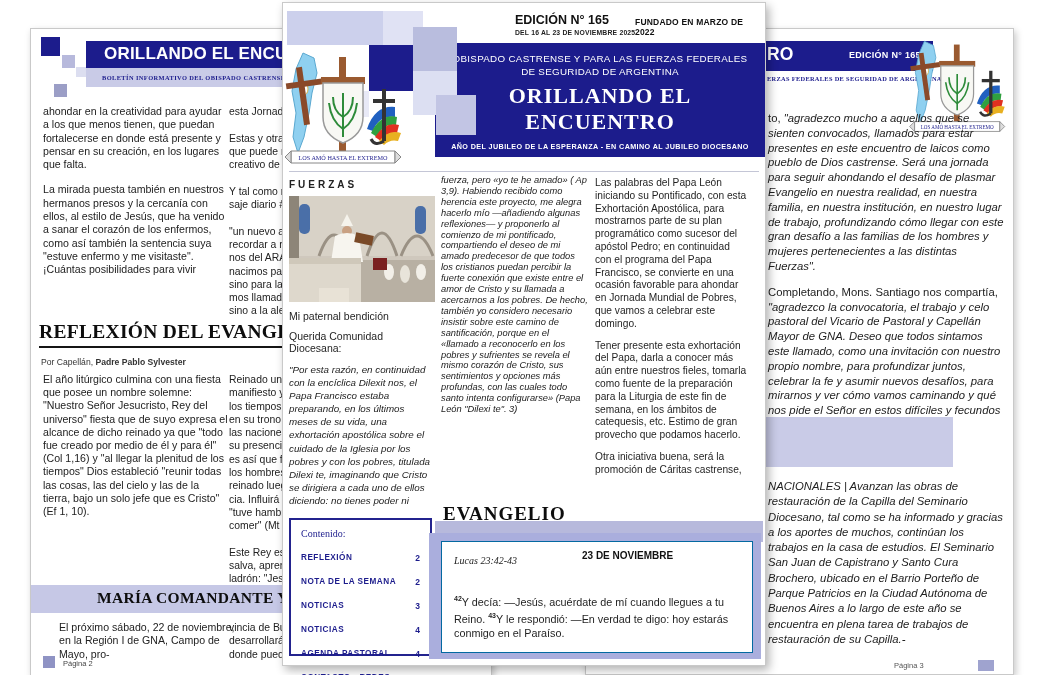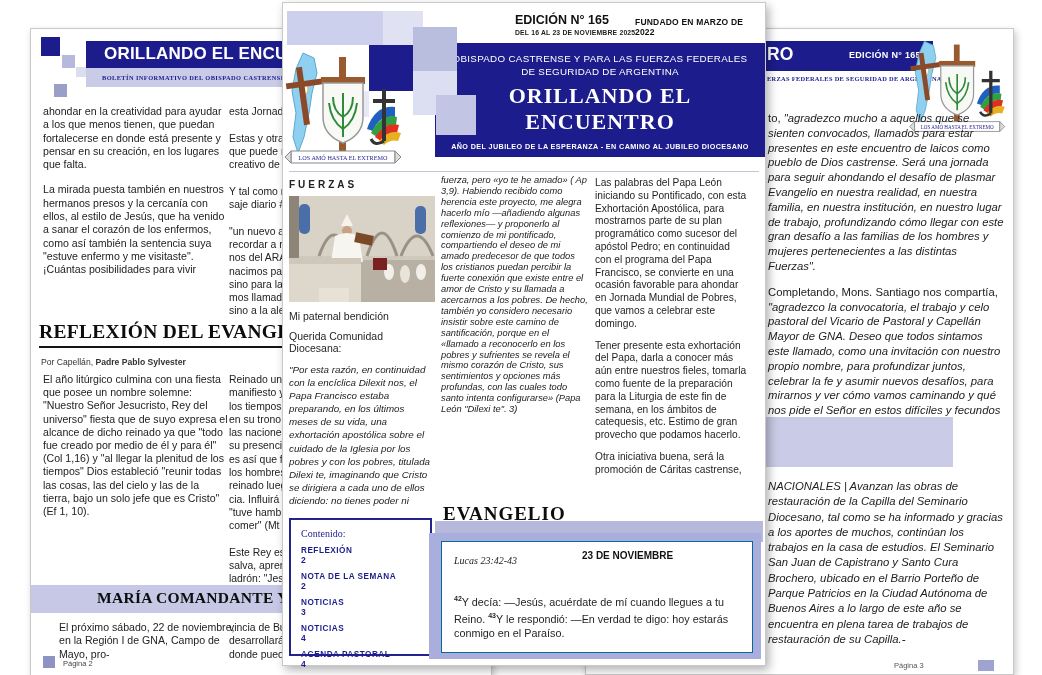--- a/index.html
+++ b/index.html
@@ -37,21 +37,21 @@
   .banner .tag{margin-top:7px;font-size:7.2px;font-weight:bold;letter-spacing:.4px;}
   .cp-rule{position:absolute;left:6px;top:168px;width:470px;border-top:1px solid #c4c6d6;}
   .mensaje-h{font-size:10px;font-weight:bold;letter-spacing:3px;color:#222;}
   .greet{font-size:10.5px;margin-top:8px;}
   .quote1{font-style:italic;font-size:9.8px;line-height:13.1px;color:#222;margin-top:9px;}
   .cp-col2{position:absolute;left:158px;top:172px;width:148px;font-style:italic;font-size:9.3px;line-height:10.9px;color:#222;}
   .cp-col3{position:absolute;left:312px;top:174px;width:154px;font-size:10.2px;line-height:12.8px;color:#1f1f1f;}
   .cp-col3 p{margin:0 0 9px 0;}
   .toc{position:absolute;left:6px;top:515px;width:143px;height:138px;border:2px solid #23238e;background:#fff;box-sizing:border-box;padding:8px 10px;}
   .toc-title{font-family:"Liberation Serif",serif;font-size:10px;color:#1c1c8c;}
-  .toc-row{display:flex;justify-content:space-between;margin-top:7px;flex-direction:column;}
+  .toc-row{display:flex;justify-content:space-between;margin-top:14px;}
   .toc-label{font-size:8.2px;font-weight:bold;color:#1c1c8c;letter-spacing:.5px;}
   .toc-page{font-size:8.5px;font-weight:bold;color:#1c1c8c;}
   .ev-bar{position:absolute;left:152px;top:518px;width:328px;height:21px;background:#b7b9dc;}
   .ev-h{position:absolute;left:160px;top:500px;margin:0;font-family:"Liberation Serif",serif;font-weight:bold;
         font-size:19px;letter-spacing:1px;color:#0d0d0d;}
   .ev-back{position:absolute;left:146px;top:530px;width:332px;height:126px;background:#aaaedd;}
   .ev-box{position:absolute;left:158px;top:538px;width:312px;height:112px;border:1px solid #0369a1;background:#fff;box-sizing:border-box;padding:8px 12px;}
   .ev-ref{font-family:"Liberation Serif",serif;font-style:italic;font-size:10px;color:#222;}
   .ev-date{position:absolute;left:140px;top:8px;font-size:10px;font-weight:bold;color:#111;}
   .ev-body{margin-top:24px;font-size:10.8px;line-height:14.6px;color:#1f1f1f;}

